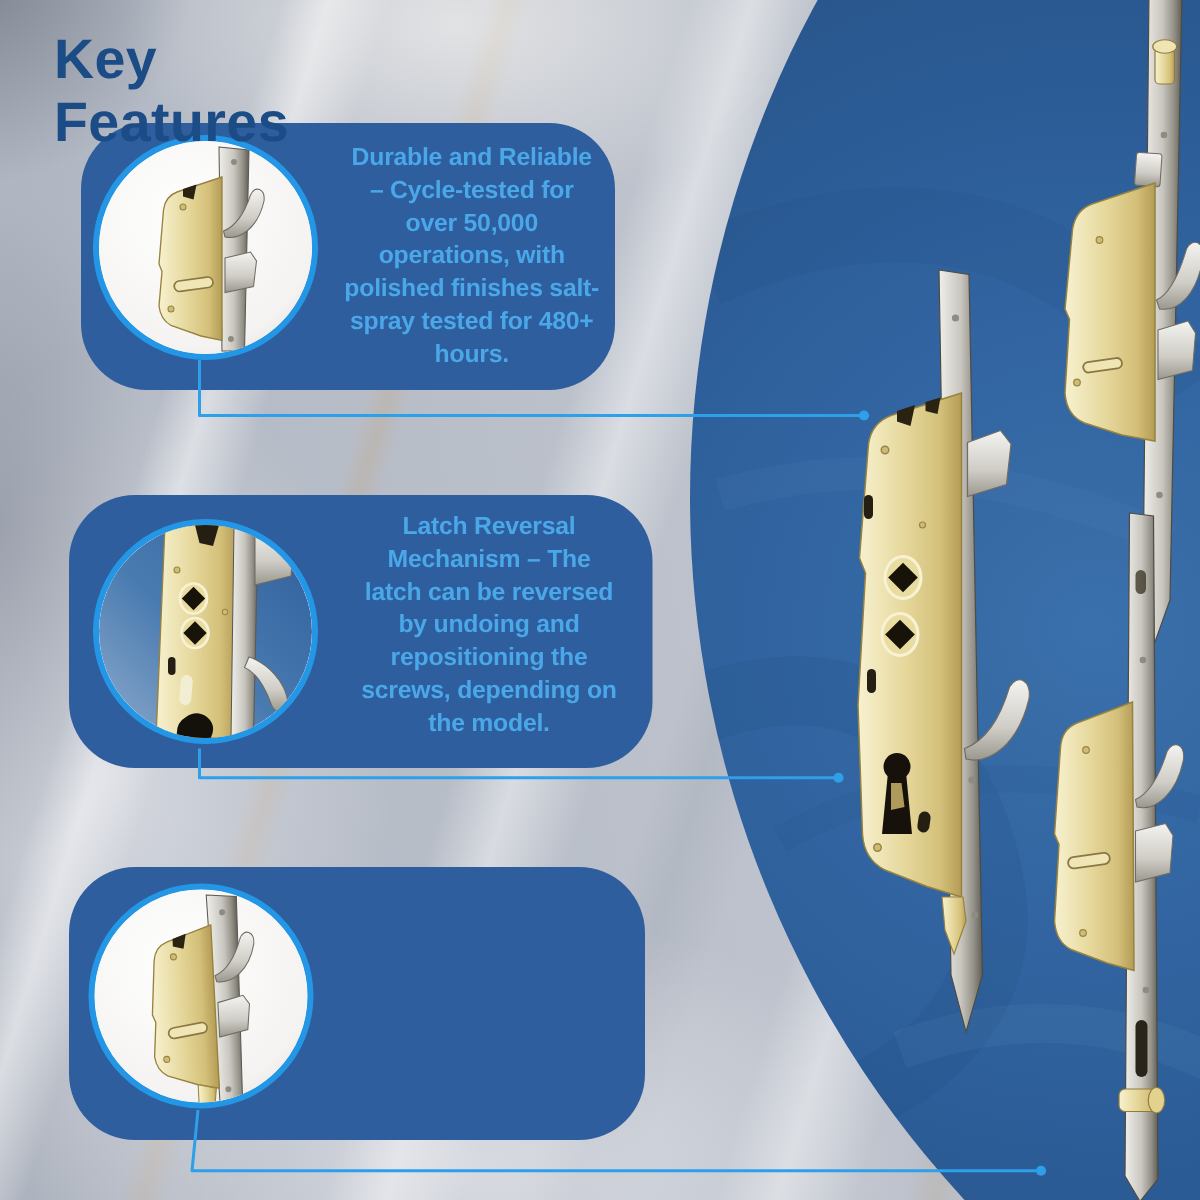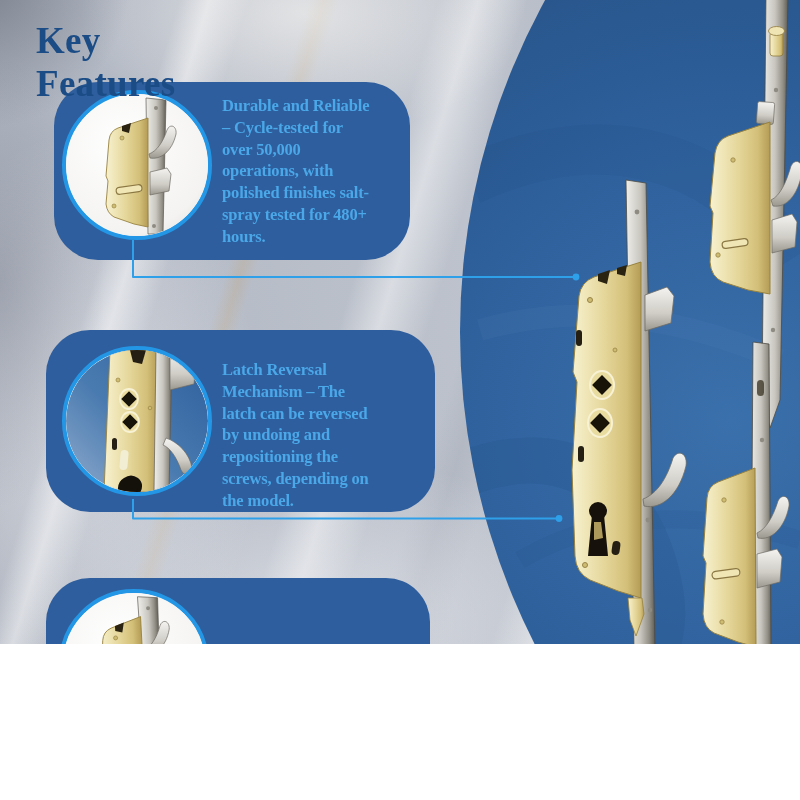--- a/index.html
+++ b/index.html
@@ -1,18 +1,18 @@
 <!DOCTYPE html>
 <html><head>
 <meta charset="utf-8">
 <style>
   html,body{margin:0;padding:0;}
   .stage{
-    position:relative;width:800px;height:644px;overflow:hidden;
-    font-family:Liberation Serif, serif;
+    position:relative;width:800px;height:800px;overflow:hidden;
+    font-family:Liberation Sans, sans-serif;
     background-color:#b5bbc6;
     background-image:
       radial-gradient(circle 210px at -2% -3%, rgba(80,86,99,.55), rgba(80,86,99,0) 70%),
       radial-gradient(ellipse 150px 320px at 0% 44%, rgba(122,128,142,.45), rgba(122,128,142,0) 70%),
       radial-gradient(ellipse 320px 180px at 38% 2%, rgba(252,250,246,.6), rgba(252,250,246,0) 70%),
       radial-gradient(ellipse 260px 420px at 10% 66%, rgba(247,247,250,.5), rgba(247,247,250,0) 70%),
       radial-gradient(ellipse 430px 240px at 40% 97%, rgba(243,243,246,.55), rgba(243,243,246,0) 70%),
       linear-gradient(107deg, rgba(255,255,255,0) 18%, rgba(255,255,255,.5) 21%, rgba(255,255,255,0) 25%,
         rgba(193,167,131,0) 31%, rgba(193,167,131,.3) 32.5%, rgba(193,167,131,0) 34%,
         rgba(255,255,255,0) 44%, rgba(255,255,255,.45) 48%, rgba(255,255,255,0) 53%,
@@ -35,22 +35,22 @@
     border-radius:50%;overflow:hidden;background:#f7f6f4;
   }
   .card-1 .photo-circle{left:8px;top:8px;}
   .card-2 .photo-circle{left:16px;top:16px;}
   .card-3 .photo-circle{left:13px;top:11px;}
   .photo-circle svg{display:block;width:142px;height:142px;}
   .feature-text{
     position:absolute;margin:0;color:#4aa7e8;font-weight:700;
     font-size:16.5px;line-height:21.8px;letter-spacing:-.15px;white-space:pre;
   }
-  .card-1 .feature-text{left:168px;top:13px;width:185px;}
-  .card-2 .feature-text{left:176px;top:29px;width:208px;}
+  .card-1 .feature-text{left:168px;top:13px;width:185px;text-align:center;}
+  .card-2 .feature-text{left:176px;top:11px;width:208px;text-align:center;}
   .card-3 .feature-text{left:172px;top:18px;width:208px;}
   #scene{z-index:1;}
   #connectors{z-index:5;pointer-events:none;}
   .title-wrap{position:absolute;left:0;top:0;z-index:4;}
 </style>
 </head>
 <body>
 
 <div class="stage">
 

